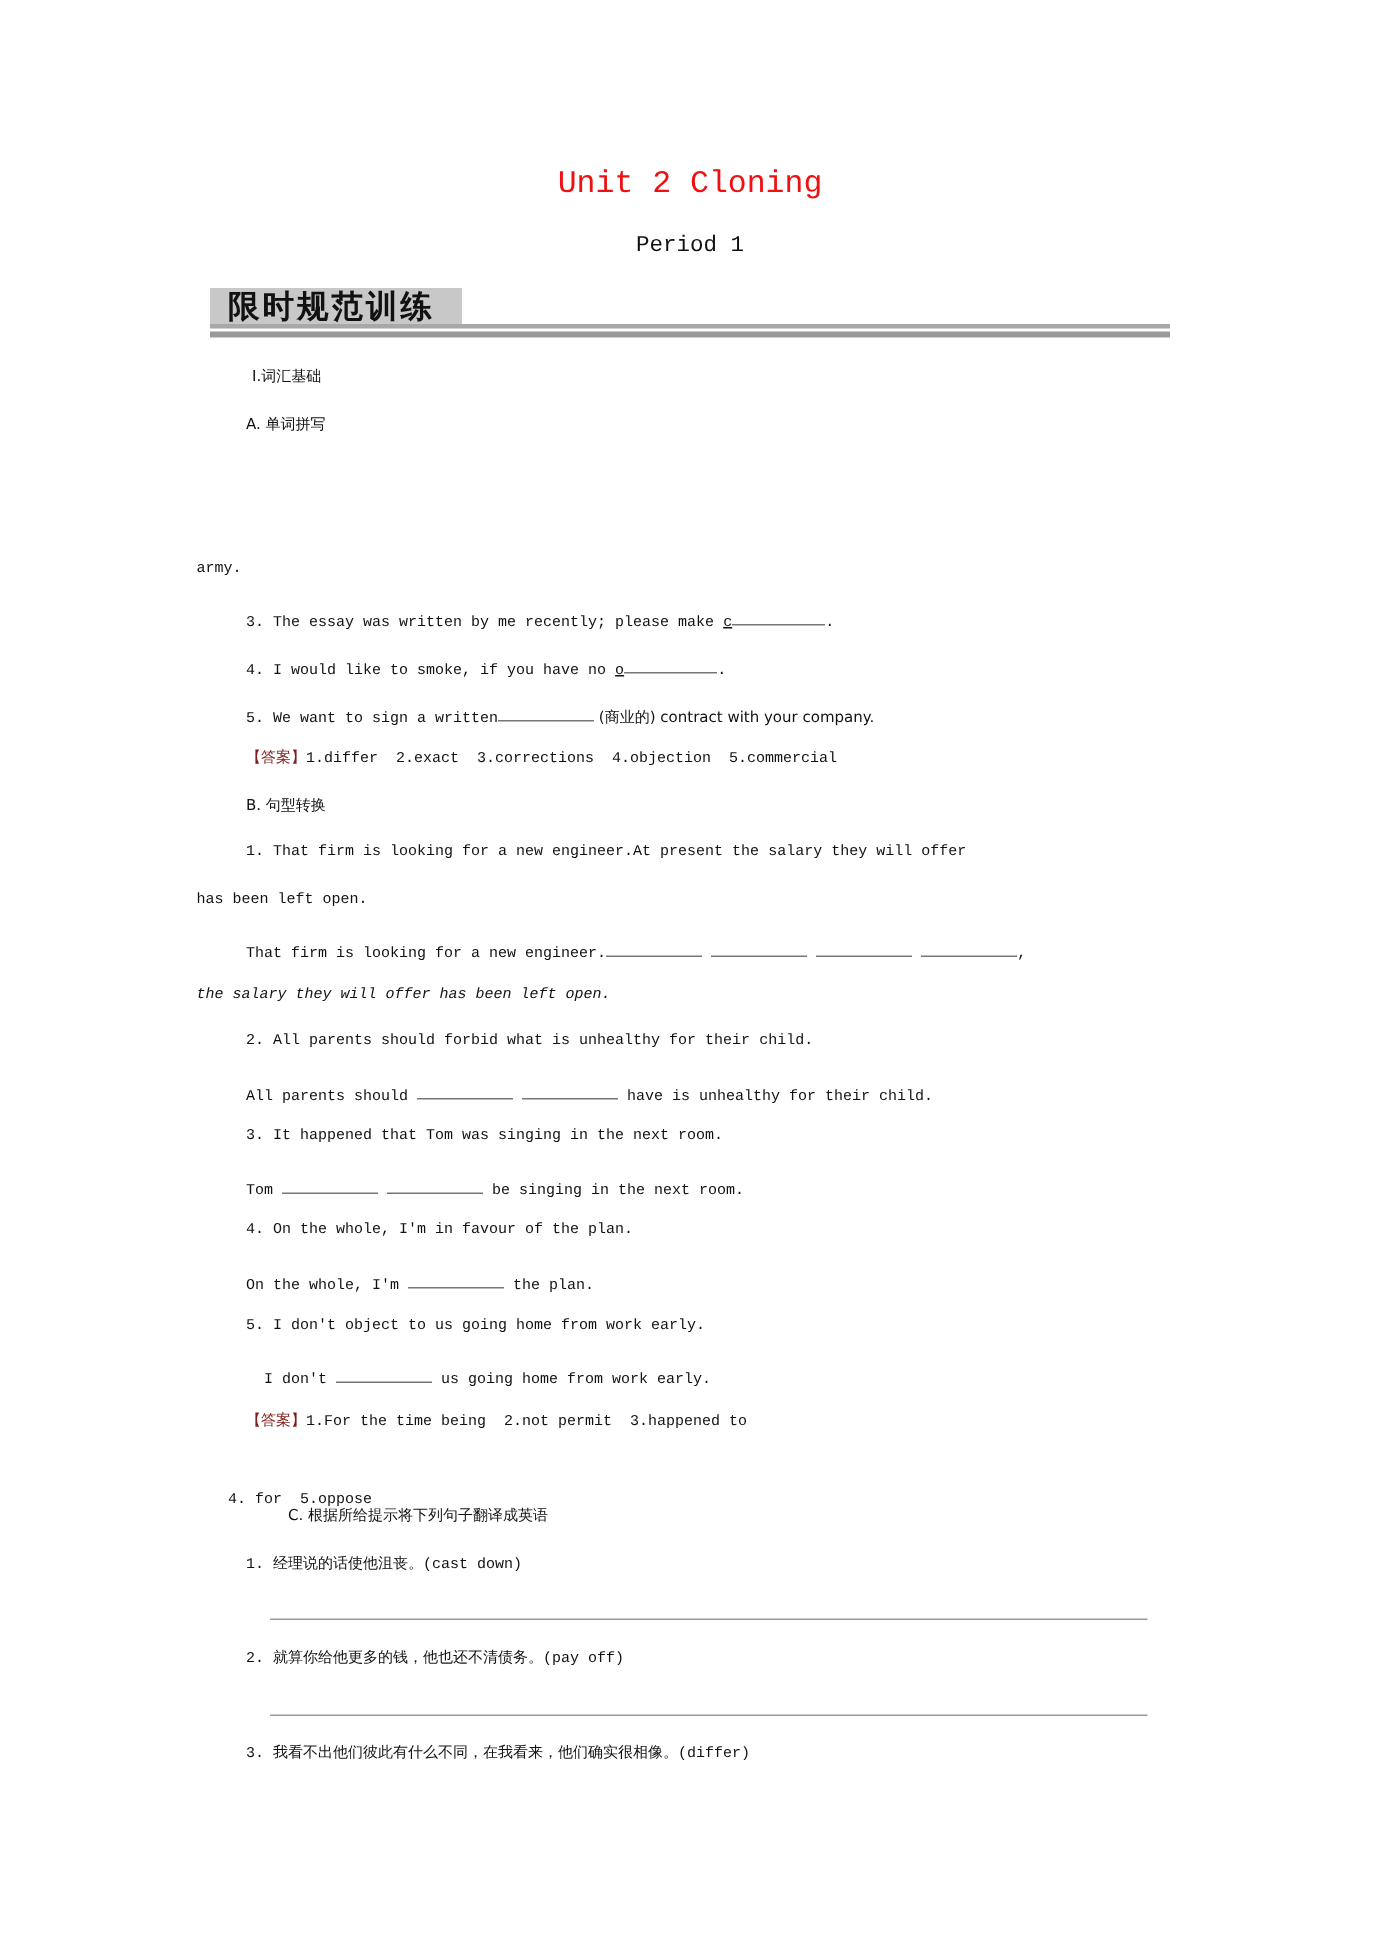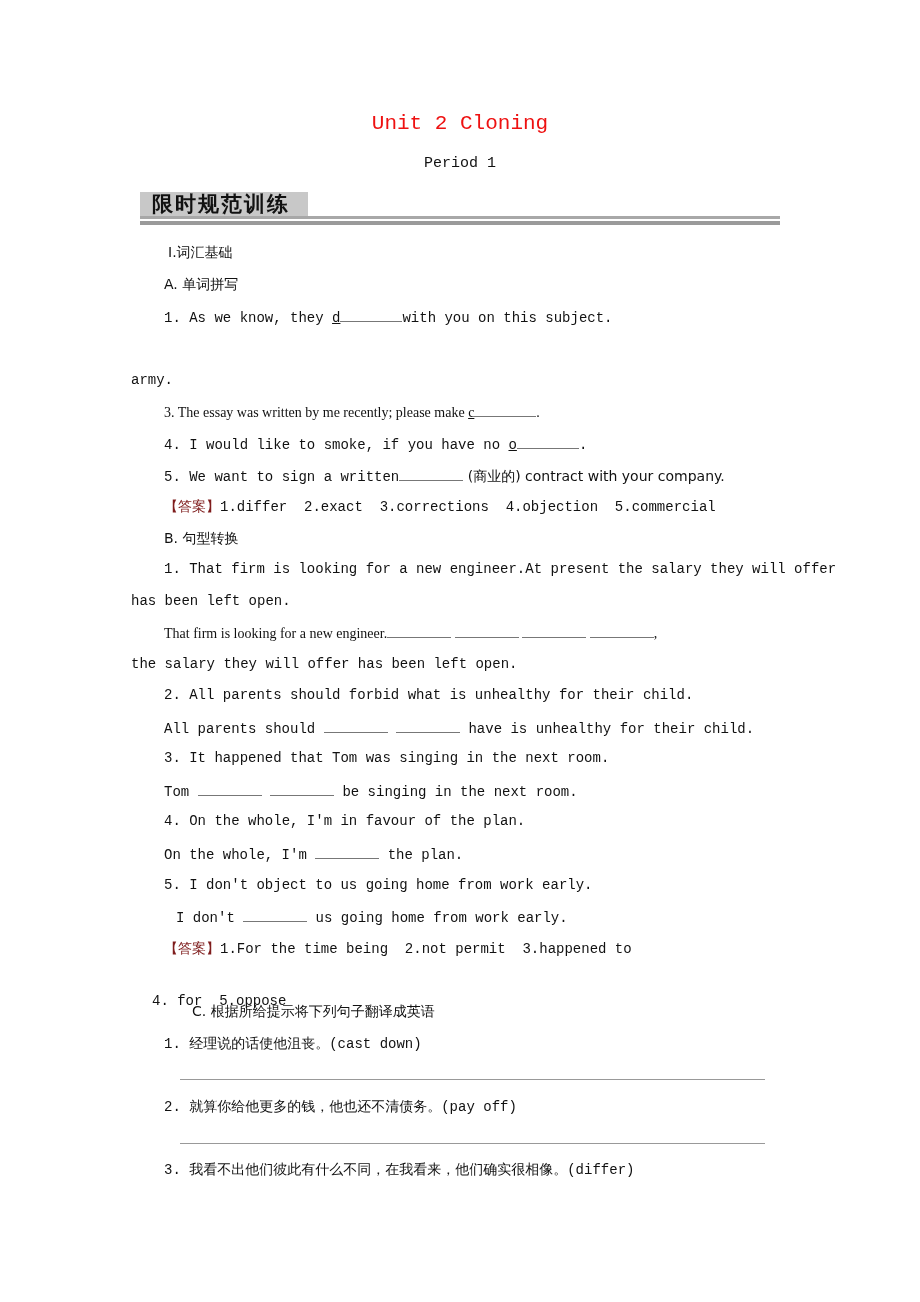--- a/index.html
+++ b/index.html
@@ -10,21 +10,21 @@
            color: #ee1111; font-size: 21px; font-family: "Liberation Mono", "DejaVu Sans Mono", monospace; letter-spacing: 0px; }
   .subtitle { position: absolute; left: 0; width: 920px; top: 155px; text-align: center;
               font-size: 15px; font-family: "Liberation Mono", "DejaVu Sans Mono", monospace; }
   .banner { position: absolute; left: 140px; top: 190px; width: 640px; height: 36px; }
   .banner-tab { position: absolute; left: 0; top: 2px; width: 168px; height: 26px;
                 background: #c8c8c8; }
   .banner-text { position: absolute; left: 12px; top: 0px; font-size: 21px; font-weight: bold;
                  letter-spacing: 2px; color: #111; font-family: "DejaVu Serif", serif; }
   .rule-1 { position: absolute; left: 0; top: 26px; width: 640px; height: 3px; background: #a8a8a8; }
   .rule-2 { position: absolute; left: 0; top: 31px; width: 640px; height: 4px; background: #9a9a9a; }
-  .line { position: absolute; font-size: 14px; white-space: pre; line-height: 18px;
+  .line { position: absolute; font-size: 10px; white-space: pre; line-height: 18px;
           font-family: "Liberation Mono", "DejaVu Sans Mono", monospace; }
   .cn { font-family: "DejaVu Sans", sans-serif; }
   .blank { display: inline-block; border-bottom: 1px solid #777; height: 14px; vertical-align: baseline; }
   .blank.w8 { width: 64px; }
   .u { text-decoration: underline; }
   .ans-tag { color: #7f1d1d; font-family: "DejaVu Sans", sans-serif; }
   .answer-line { position: absolute; left: 180px; width: 585px; height: 0; border-top: 1px solid #999; }
 </style>
 </head>
 <body>
@@ -37,38 +37,37 @@
   <div class="banner">
     <div class="banner-tab"></div>
     <div class="banner-text">限时规范训练</div>
     <div class="rule-1"></div>
     <div class="rule-2"></div>
   </div>
 
   <div class="line cn" style="left:168px; top:243px;">Ⅰ.词汇基础</div>
   <div class="line cn" style="left:164px; top:275px;">A. 单词拼写</div>
 
-  <div class="line" style="left:164px; top:307px;"><span>1.</span> <span>As we know, they </span><span class="u">d</span><span class="blank w8" style="width:62px"></span><span>with you on this subject.</span></div>
 
   <div class="line" style="left:131px; top:371px;">army.</div>
 
-  <div class="line" style="left:164px; top:402px;font-family:Liberation Serif, serif;"><span>3.</span> <span>The essay was written by me recently; please make </span><span class="u">c</span><span class="blank w8" style="width:62px"></span><span>.</span></div>
+  <div class="line" style="left:164px; top:402px;"><span>3.</span> <span>The essay was written by me recently; please make </span><span class="u">c</span><span class="blank w8" style="width:62px"></span><span>.</span></div>
 
   <div class="line" style="left:164px; top:434px;"><span>4.</span> <span>I would like to smoke, if you have no </span><span class="u">o</span><span class="blank w8" style="width:62px"></span><span>.</span></div>
 
   <div class="line" style="left:164px; top:466px;"><span>5.</span> <span>We want to sign a written</span><span class="blank w8" style="width:64px"></span><span class="cn"> (商业的) contract with your company.</span></div>
 
   <div class="line" style="left:164px; top:497px;"><span class="ans-tag">【答案】</span><span>1.differ  2.exact  3.corrections  4.objection  5.commercial</span></div>
 
   <div class="line cn" style="left:164px; top:529px;">B. 句型转换</div>
 
   <div class="line" style="left:164px; top:560px;"><span>1.</span> <span>That firm is looking for a new engineer.At present the salary they will offer</span></div>
   <div class="line" style="left:131px; top:592px;">has been left open.</div>
-  <div class="line" style="left:164px; top:623px;font-family:Liberation Serif, serif;"><span>That firm is looking for a new engineer.</span><span class="blank w8"></span> <span class="blank w8"></span> <span class="blank w8"></span> <span class="blank w8"></span><span>,</span></div>
-  <div class="line" style="left:131px; top:655px;">the salary they will offer has been left open.</div>
+  <div class="line" style="left:164px; top:623px;"><span>That firm is looking for a new engineer.</span><span class="blank w8"></span> <span class="blank w8"></span> <span class="blank w8"></span> <span class="blank w8"></span><span>,</span></div>
+  <div class="line" style="left:131px; top:655px;font-style:italic;">the salary they will offer has been left open.</div>
 
   <div class="line" style="left:164px; top:686px;"><span>2.</span> <span>All parents should forbid what is unhealthy for their child.</span></div>
   <div class="line" style="left:164px; top:718px;"><span>All parents should </span><span class="blank w8"></span> <span class="blank w8"></span><span> have is unhealthy for their child.</span></div>
 
   <div class="line" style="left:164px; top:749px;"><span>3.</span> <span>It happened that Tom was singing in the next room.</span></div>
   <div class="line" style="left:164px; top:781px;"><span>Tom </span><span class="blank w8"></span> <span class="blank w8"></span><span> be singing in the next room.</span></div>
 
   <div class="line" style="left:164px; top:812px;"><span>4.</span> <span>On the whole, I'm in favour of the plan.</span></div>
   <div class="line" style="left:164px; top:844px;"><span>On the whole, I'm </span><span class="blank w8"></span><span> the plan.</span></div>
 

